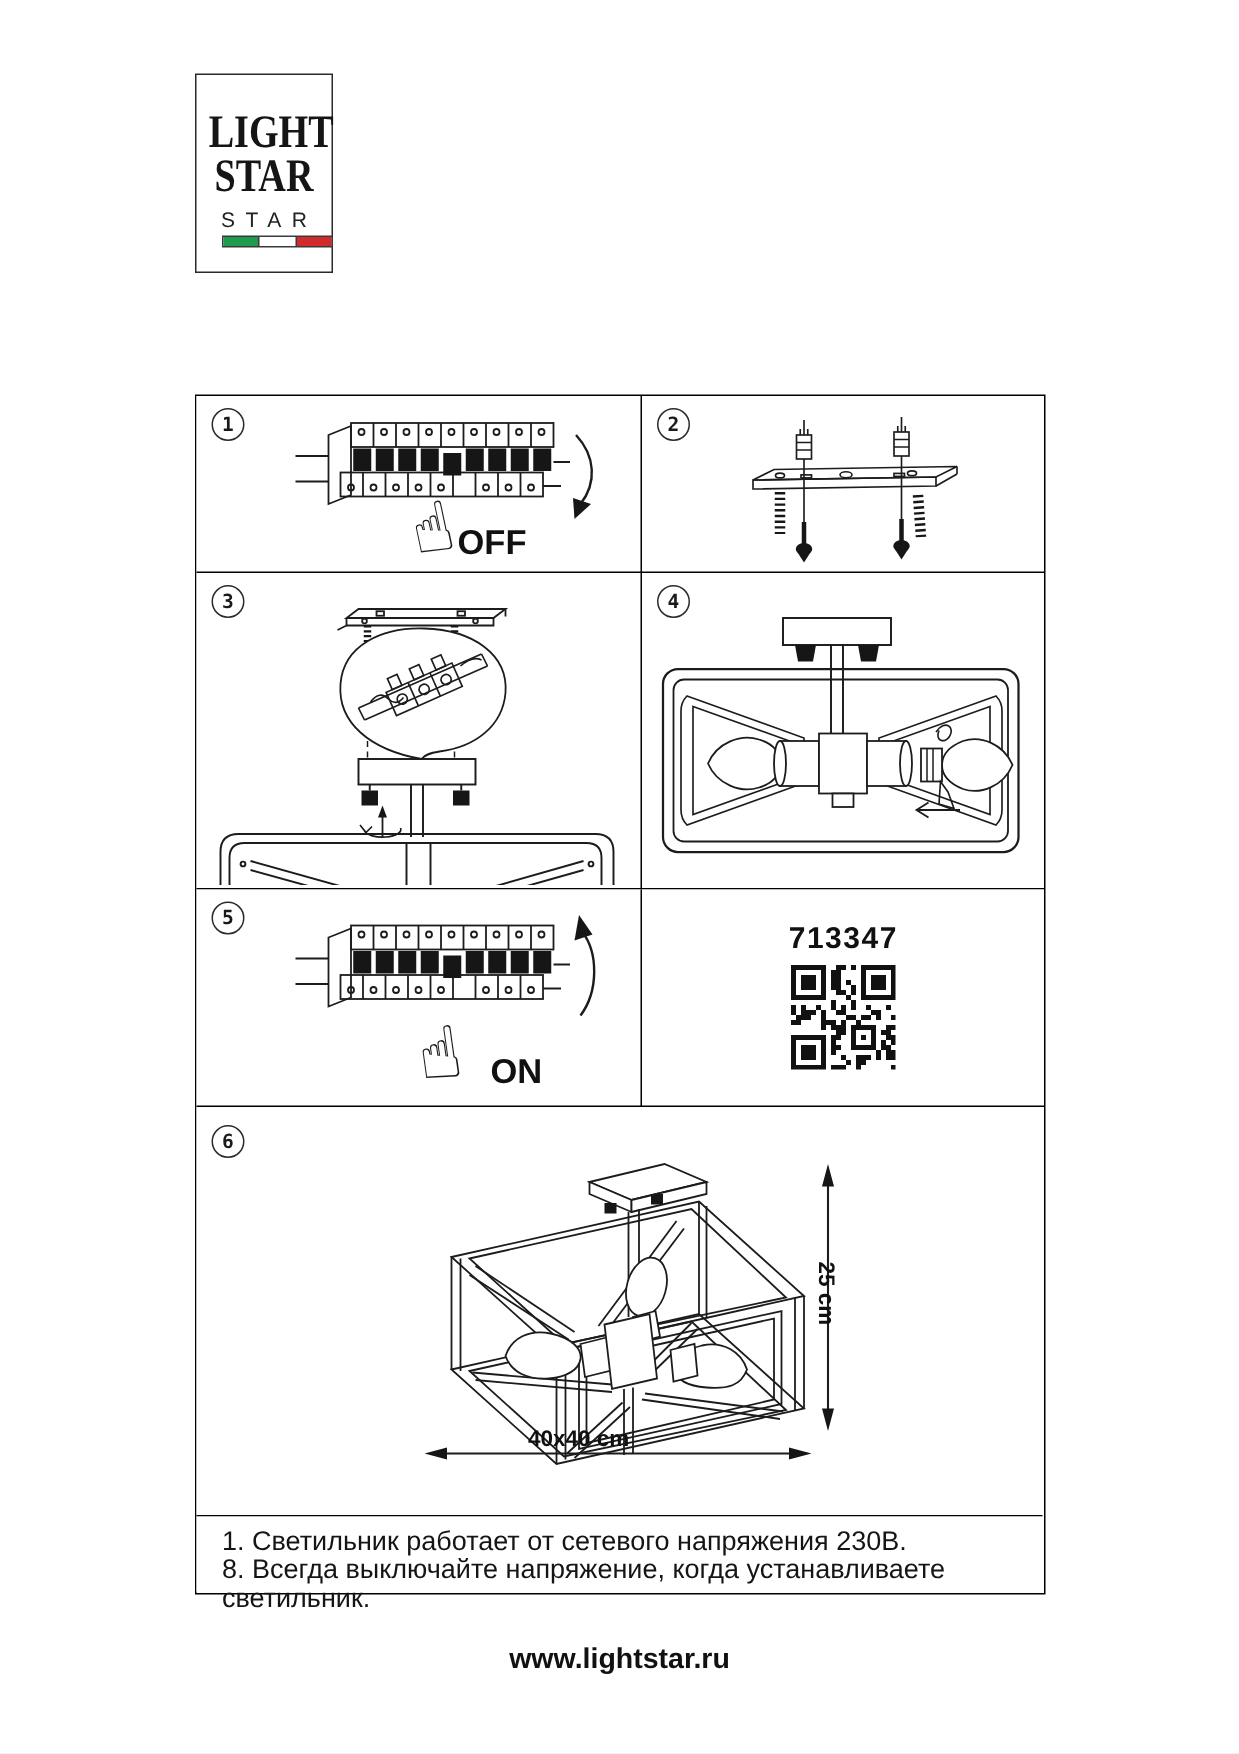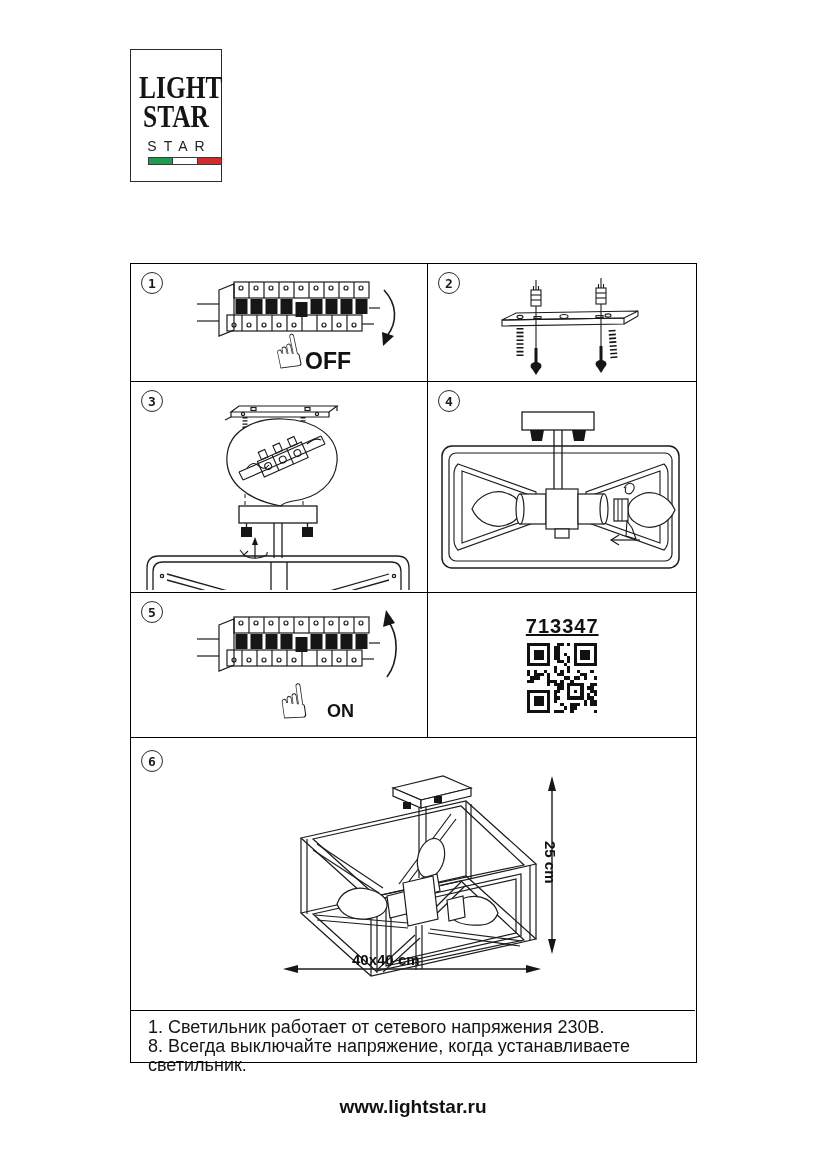--- a/index.html
+++ b/index.html
@@ -334,25 +334,25 @@
           <rect x="179.5" y="41" width="12" height="15"></rect>
             <rect x="194.5" y="41" width="12" height="15"></rect>
             <rect x="209.5" y="41" width="12" height="15"></rect>
             <rect x="224.5" y="41" width="12" height="15"></rect>
         </g>
         <path d="M256,84 C268,68 268,42 257,28" stroke="#1c1c1c" stroke-width="1.6" fill="none"></path>
         <polygon points="252,34 264,30 255,17" fill="#161616"></polygon>
         <text x="162" y="126" text-anchor="middle" font-size="48" fill="#1c1c1c" font-family="DejaVu Sans" transform="rotate(-8 162 108)">☝</text>
       </svg>
       <div class="step-circle">5</div>
-      <div class="lbl" style="left:196px;top:108px;font-size:18px;">ON</div>
+      <div class="lbl" style="left:196px;top:108px;font-size:23px;">ON</div>
     </div>
 
     <div class="cell bb" style="left:297px;top:329px;width:268.4px;height:145px;">
-      <div class="lbl" style="left:0;top:22px;width:100%;text-align:center;font-size:20px;letter-spacing:1px;text-decoration:underline;">713347</div>
+      <div class="lbl" style="left:0;top:22px;width:100%;text-align:center;font-size:20px;letter-spacing:1px;">713347</div>
       <svg width="70" height="70" viewBox="0 0 21 21" style="left:99px;top:50px;" shape-rendering="crispEdges">
           <rect x="9" y="0" width="1" height="1" fill="#111"></rect>
           <rect x="10" y="0" width="1" height="1" fill="#111"></rect>
           <rect x="12" y="0" width="1" height="1" fill="#111"></rect>
           <rect x="8" y="1" width="1" height="1" fill="#111"></rect>
           <rect x="9" y="1" width="1" height="1" fill="#111"></rect>
           <rect x="8" y="2" width="1" height="1" fill="#111"></rect>
           <rect x="9" y="2" width="1" height="1" fill="#111"></rect>
           <rect x="8" y="3" width="1" height="1" fill="#111"></rect>
           <rect x="9" y="3" width="1" height="1" fill="#111"></rect>

